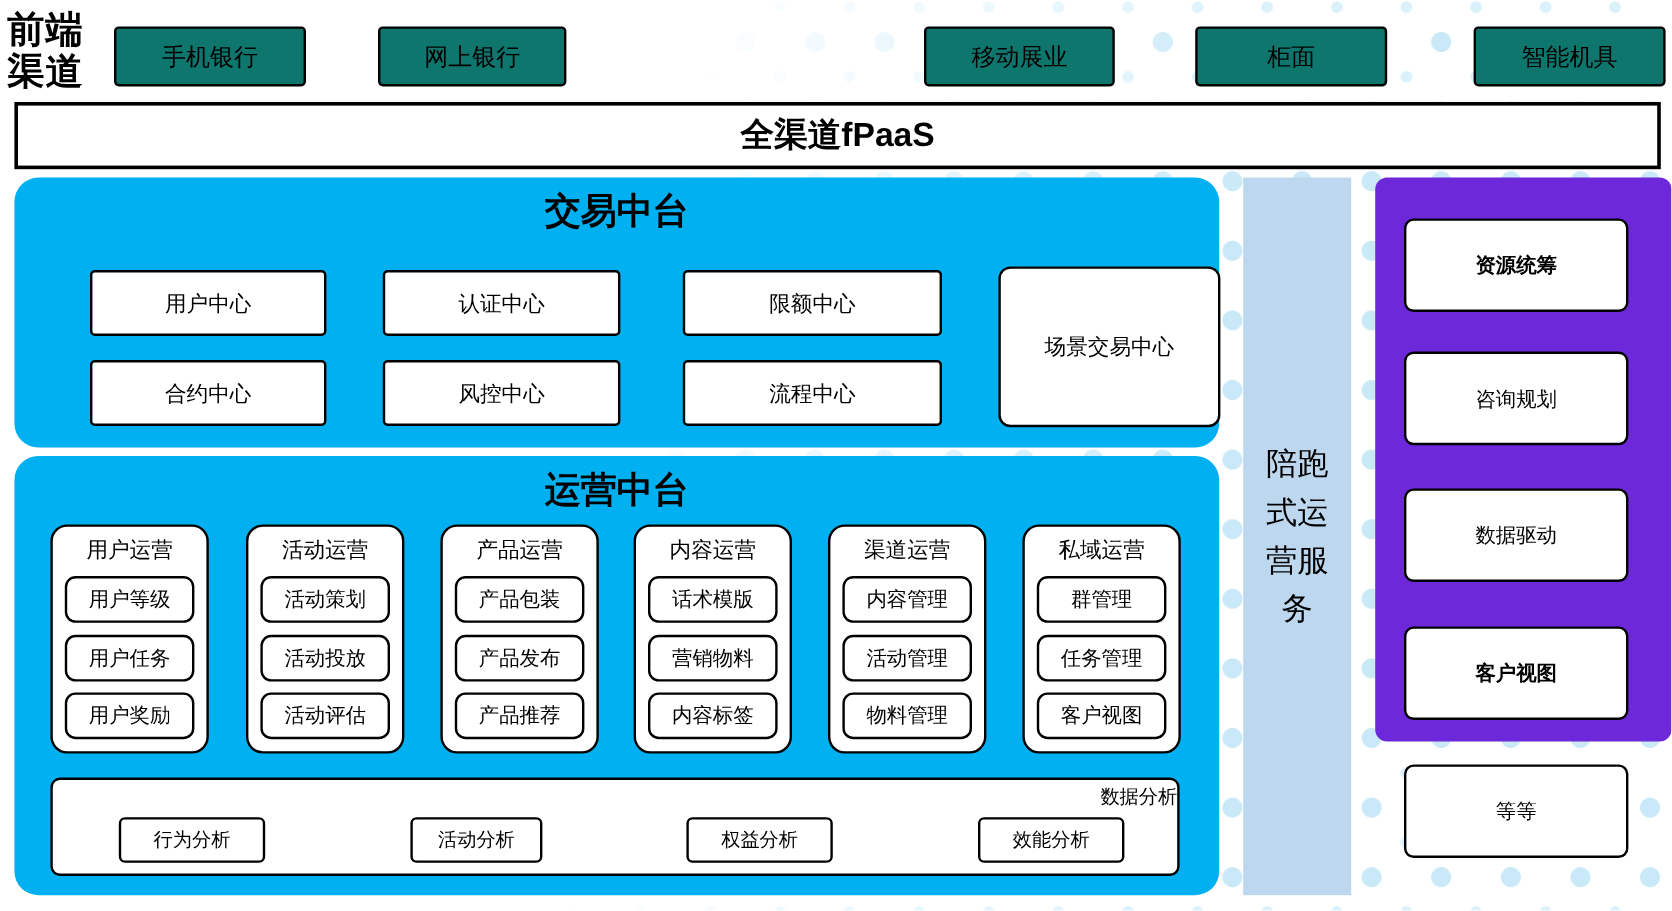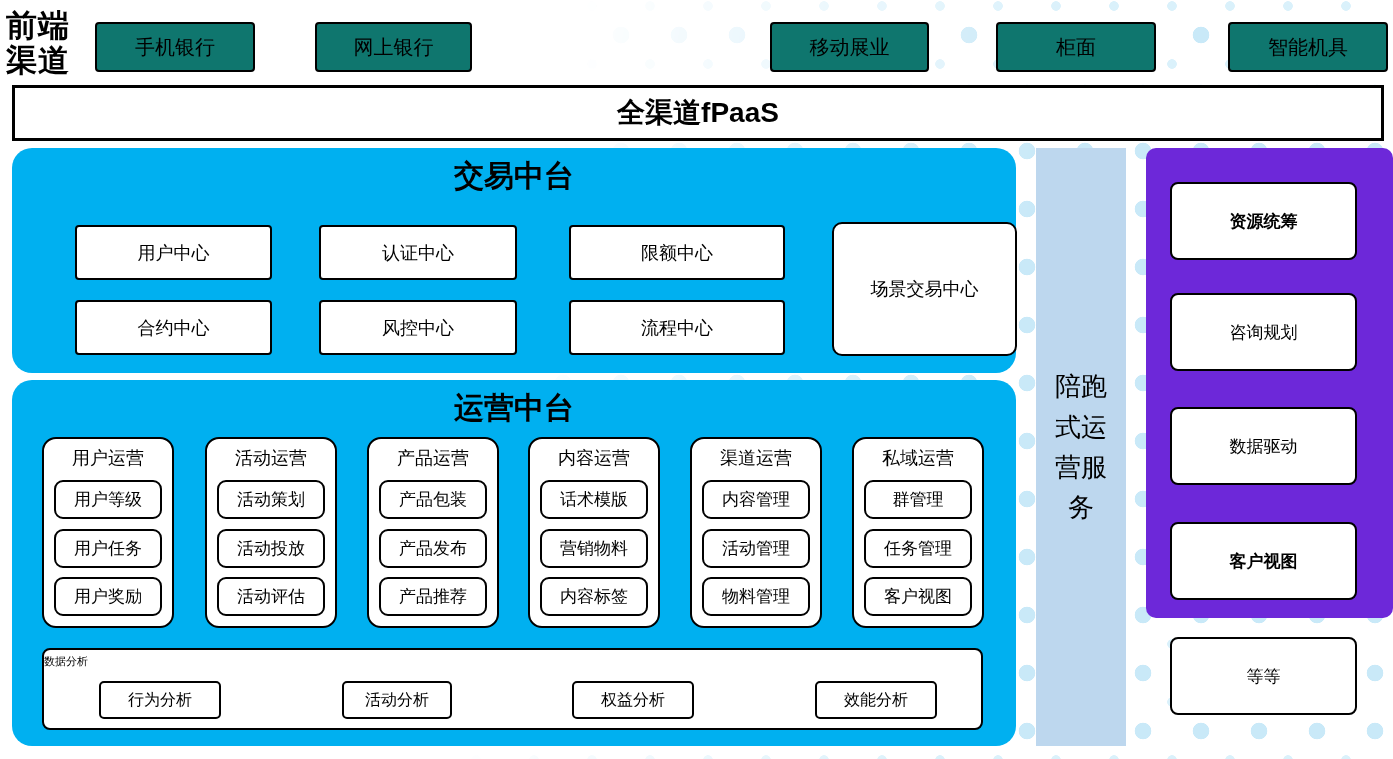--- a/index.html
+++ b/index.html
@@ -38,21 +38,21 @@
 
   .group{position:absolute;top:57px;width:132px;height:191px;background:#fff;border:2px solid #000;border-radius:14px;box-sizing:border-box;}
   .g0{left:30px}.g1{left:193px}.g2{left:355px}.g3{left:516px}.g4{left:678px}.g5{left:840px}
   .group-title{position:absolute;top:7px;left:0;right:0;text-align:center;font-size:18px;}
   .sub{position:absolute;left:10px;right:10px;height:39px;background:#fff;border:2px solid #000;border-radius:9px;
        display:flex;align-items:center;justify-content:center;font-size:17px;box-sizing:border-box;}
   .s0{top:41px}.s1{top:90px}.s2{top:138px}
 
   .analytics{position:absolute;left:30px;top:268px;width:941px;height:82px;background:#fff;border:2px solid #000;
              border-radius:8px;box-sizing:border-box;}
-  .analytics-title{position:absolute;top:4px;left:0;right:0;text-align:left;font-size:11px;}
+  .analytics-title{position:absolute;top:4px;left:0;right:0;text-align:right;font-size:16px;}
   .abox{position:absolute;top:31px;height:38px;background:#fff;border:2px solid #000;border-radius:5px;
         display:flex;align-items:center;justify-content:center;font-size:16px;box-sizing:border-box;}
   .a0{left:55px;width:122px}.a1{left:298px;width:110px}.a2{left:528px;width:122px}.a3{left:771px;width:122px}
 
   .side-col{position:absolute;left:1036px;top:148px;width:90px;height:598px;background:#BDD7EE;
             display:flex;align-items:center;justify-content:center;}
   .side-text{font-size:26px;line-height:1.55;text-align:center;width:56px;word-break:break-all;}
 
   .right-col{position:absolute;left:1146px;top:148px;width:247px;height:470px;background:#6d28d9;border-radius:10px;}
   .rbox{position:absolute;left:24px;width:187px;height:78px;background:#fff;border:2px solid #000;border-radius:8px;

